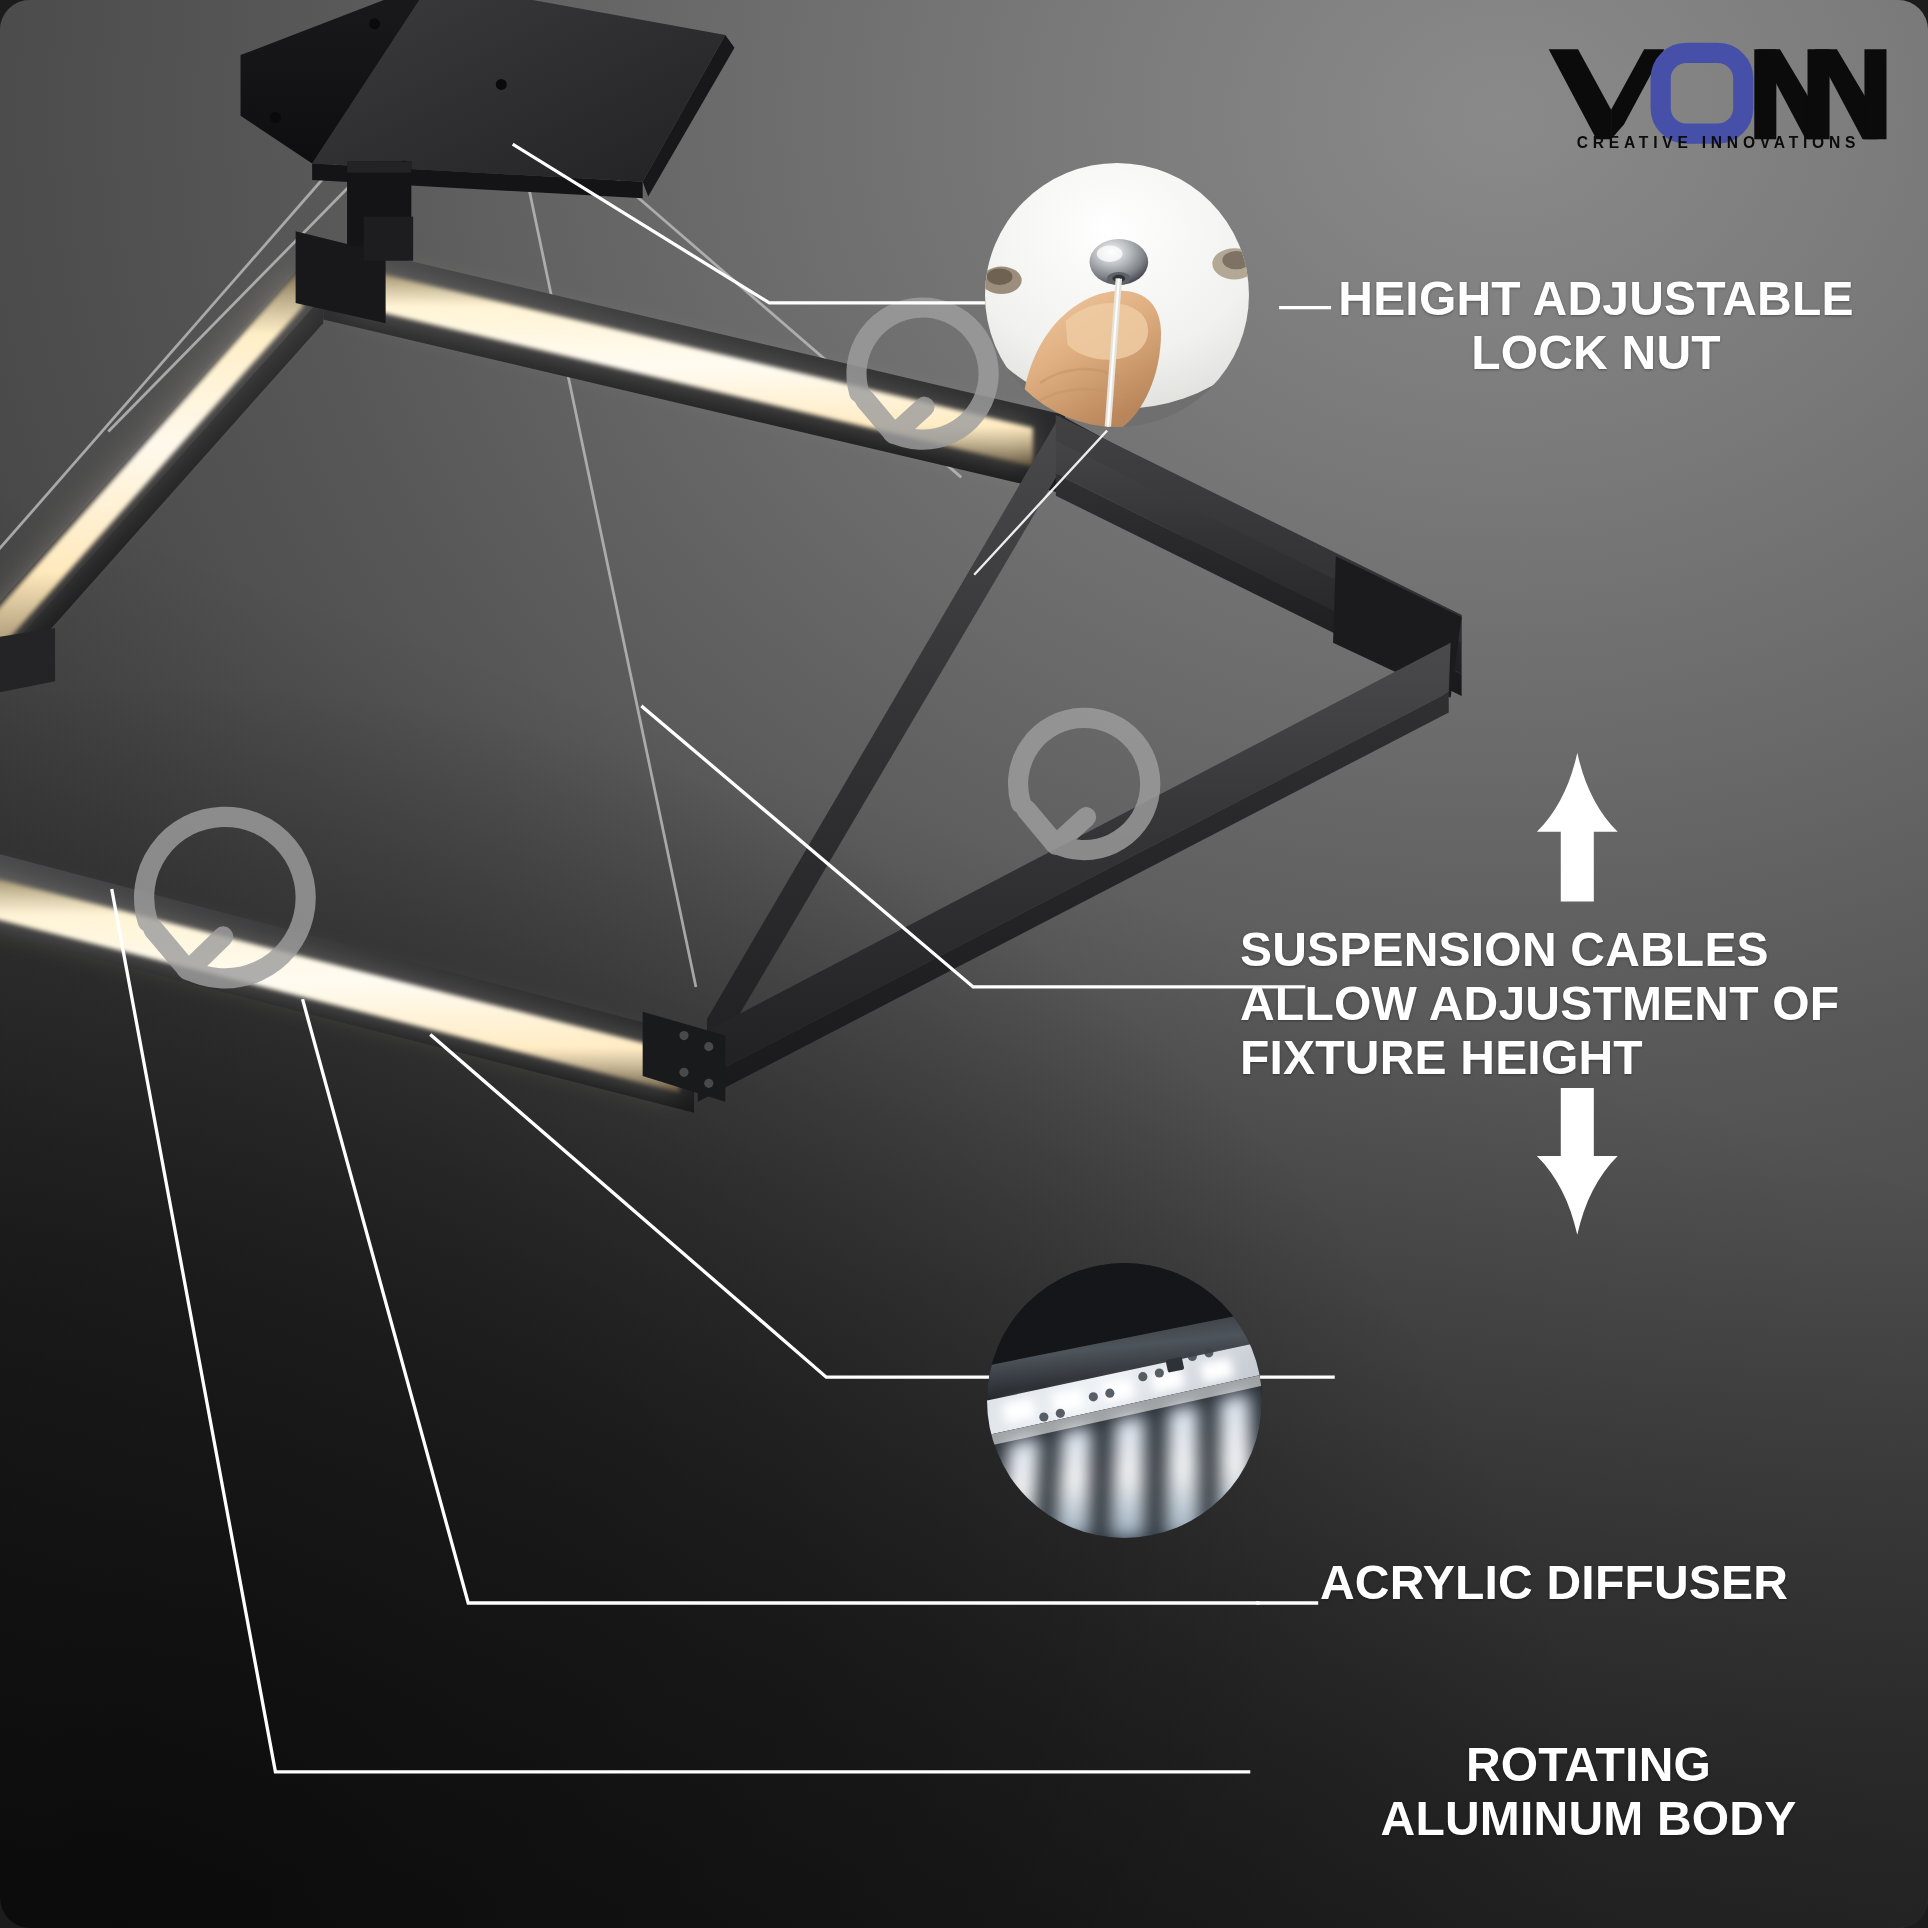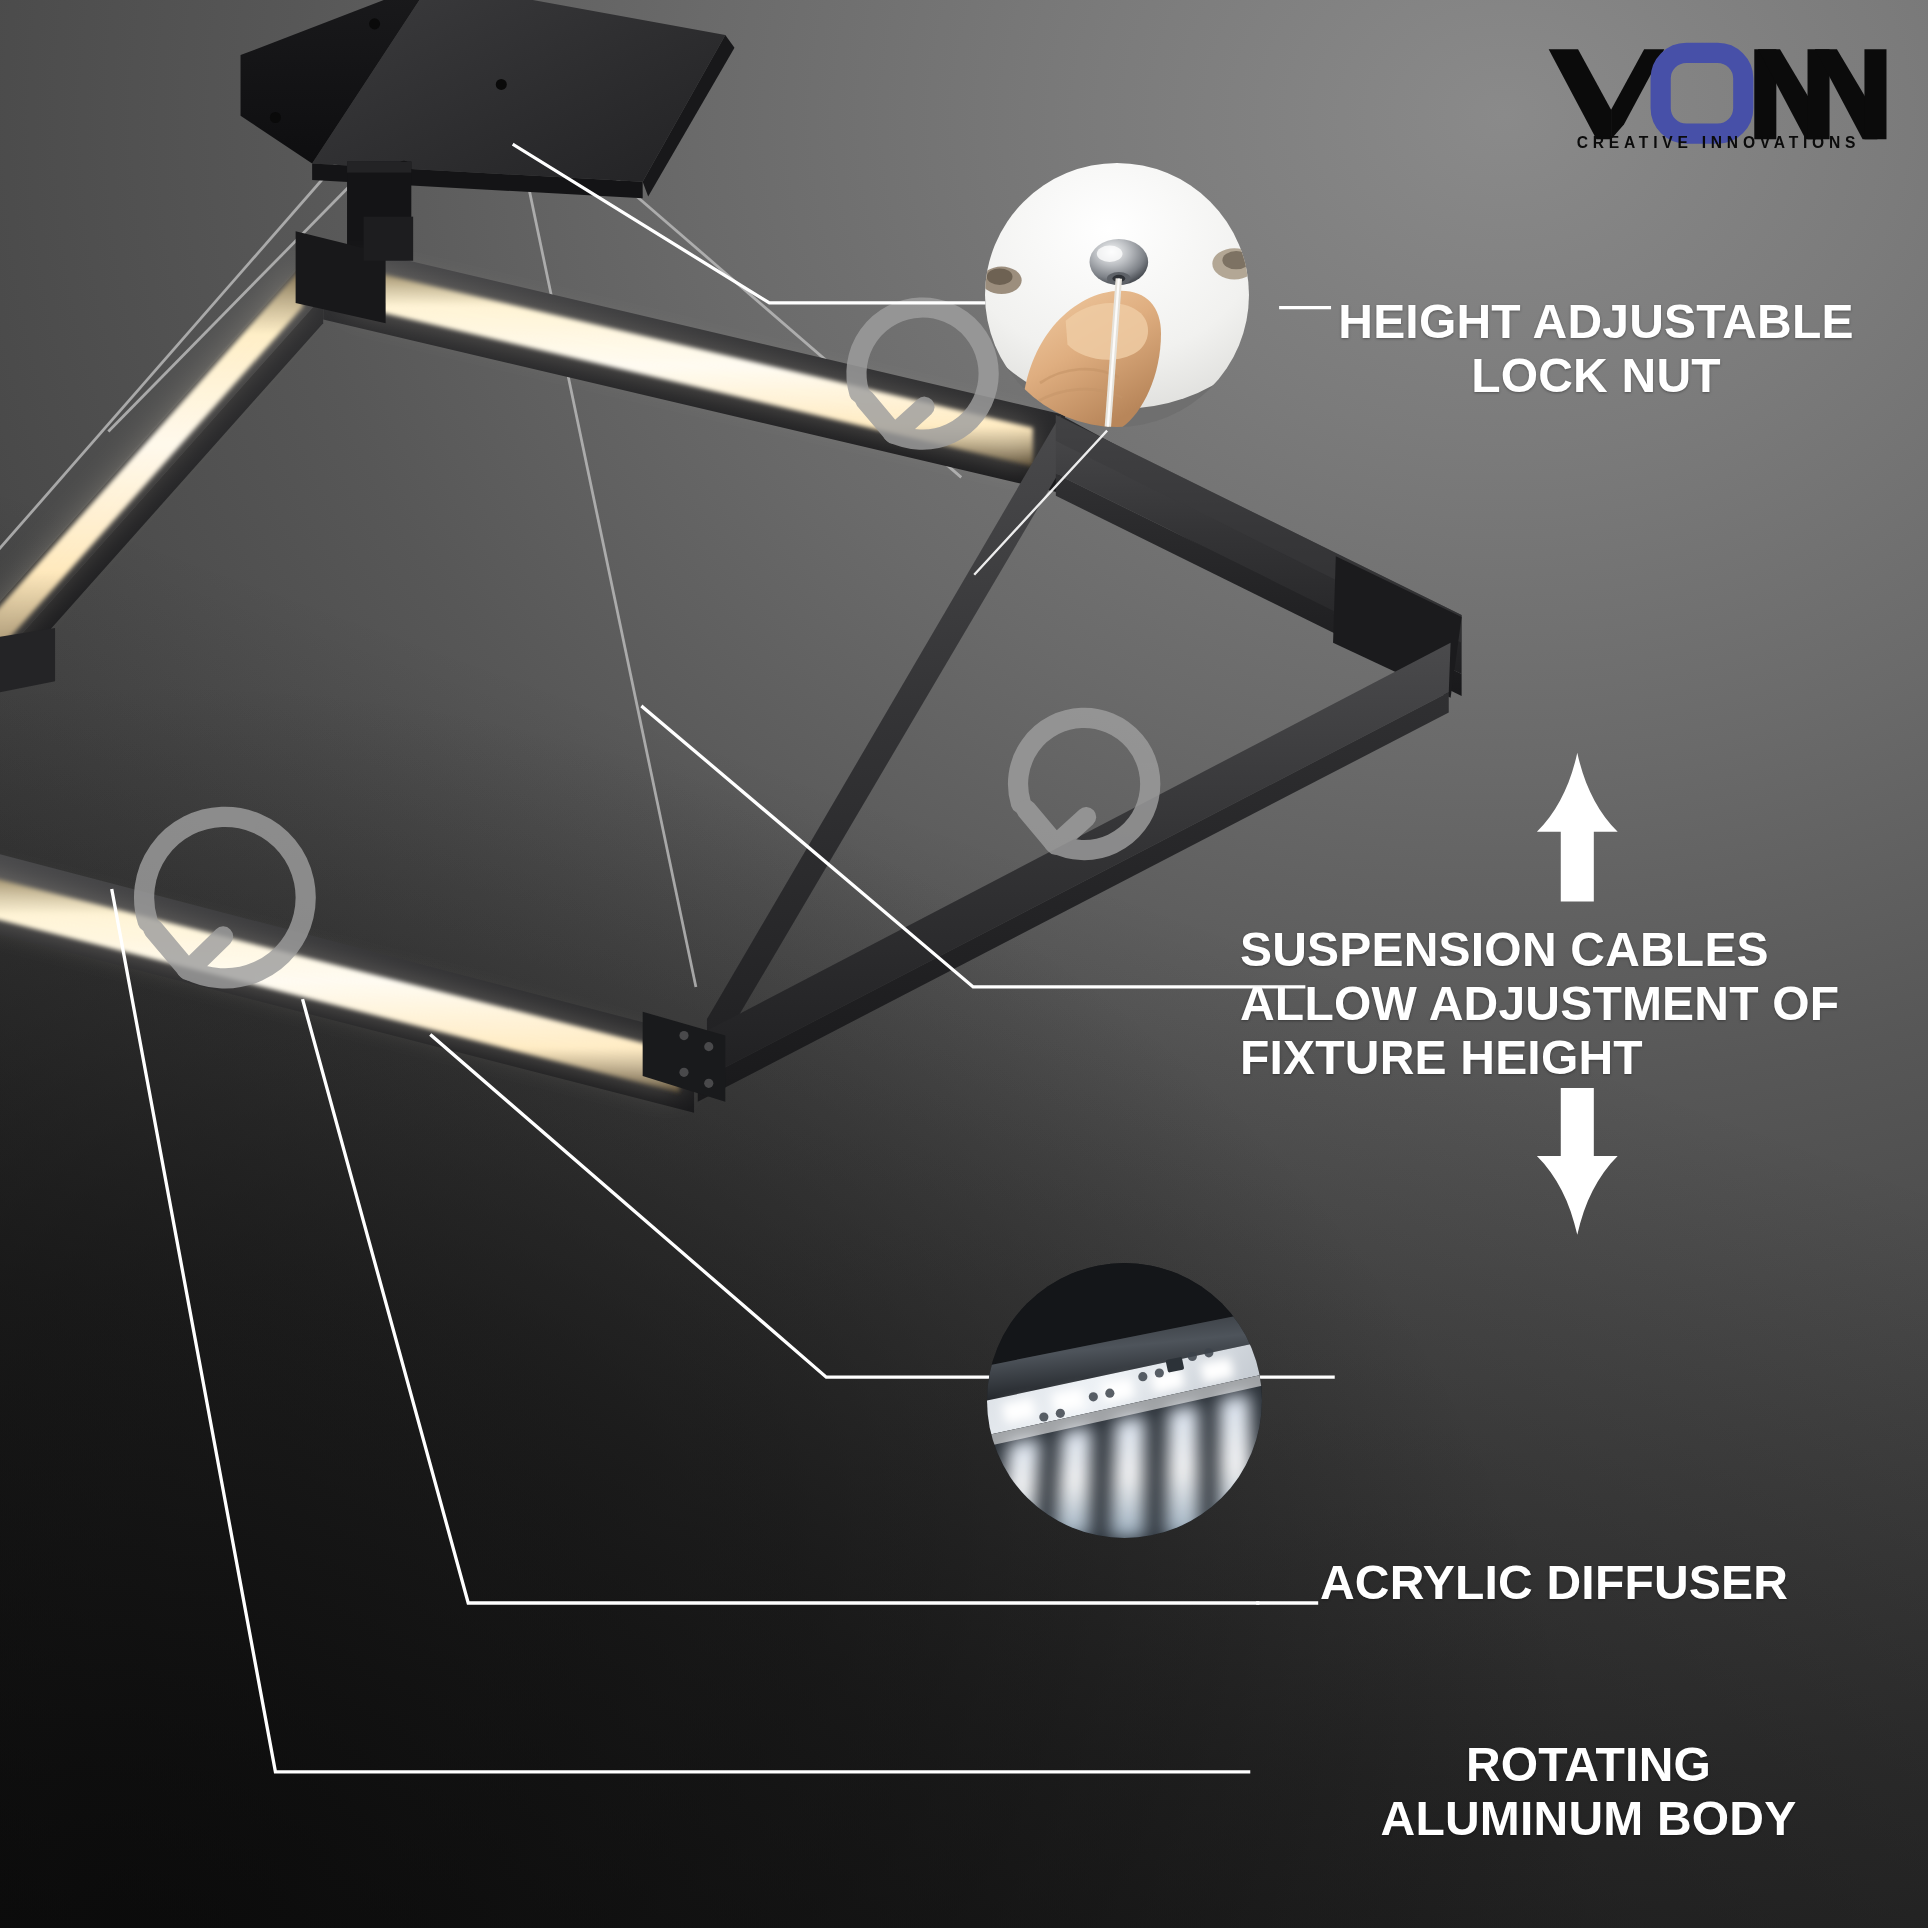--- a/index.html
+++ b/index.html
@@ -1,19 +1,20 @@
 <!DOCTYPE html>
 <html style="font-size:14.7px"><head>
 <meta charset="utf-8">
 <style>
   html,body{margin:0;padding:0;background:#1c1c1c;}
   #stage{
     position:relative;width:1928px;height:1928px;overflow:hidden;
     font-family:"Liberation Sans","DejaVu Sans",sans-serif;
     background:#3a3a3a;
+    border-radius:30px;
   }
   
   .bg{position:absolute;inset:0;}
   .bg-base{
     background:
       radial-gradient(ellipse 150% 120% at 78% 6%, #8a8a8a 0%, #7b7b7b 14%, #6a6a6a 28%,
         #575757 42%, #454545 58%, #363636 72%, #2c2c2c 86%, #262626 100%);
   }
   .bg-dark-bl{
     background:radial-gradient(ellipse 110% 95% at 8% 100%, rgba(18,18,18,.92) 0%, rgba(22,22,22,.6) 35%, rgba(30,30,30,0) 68%);
@@ -25,21 +26,21 @@
   
   .layer{position:absolute;inset:0;width:1928px;height:1928px;}
 
   
   .callout{
     position:absolute;color:#ffffff;font-weight:bold;
     letter-spacing:0.2px;line-height:1.12;
     text-shadow:0 0.9px 2.8px rgba(0,0,0,.35);
     white-space:pre-line;
   }
-  .c-lock{left:1302px;top:295px;width:588px;font-size:48px;text-align:center;}
+  .c-lock{left:1302px;top:272px;width:588px;font-size:48px;text-align:center;}
   .c-susp{left:1240px;top:923px;width:661px;font-size:48px;}
   .c-led{left:1333px;top:1346px;font-size:48px;text-align:left;}
   .c-diff{left:1320px;top:1556px;font-size:48px;text-align:left;}
   .c-rot{left:1304px;top:1738px;width:569px;font-size:48px;text-align:center;}
 
   
   .logo{position:absolute;left:1545px;top:29px;width:347px;height:121px;}
   .logo svg{display:block;}
 
   

